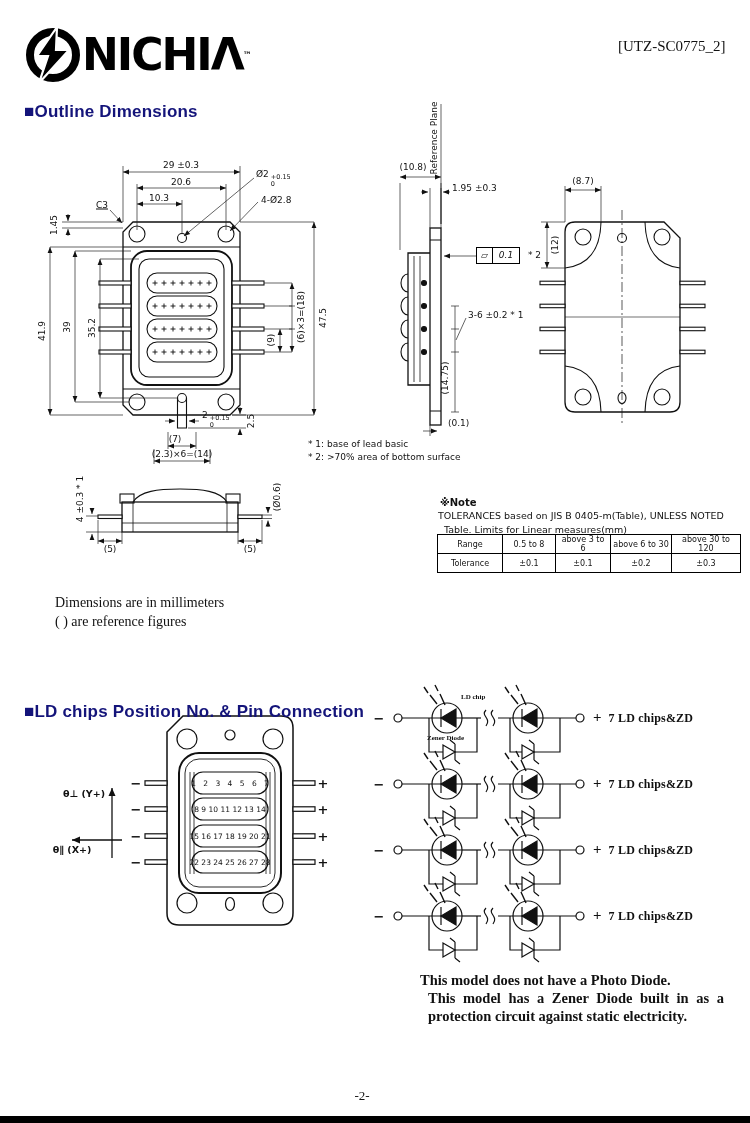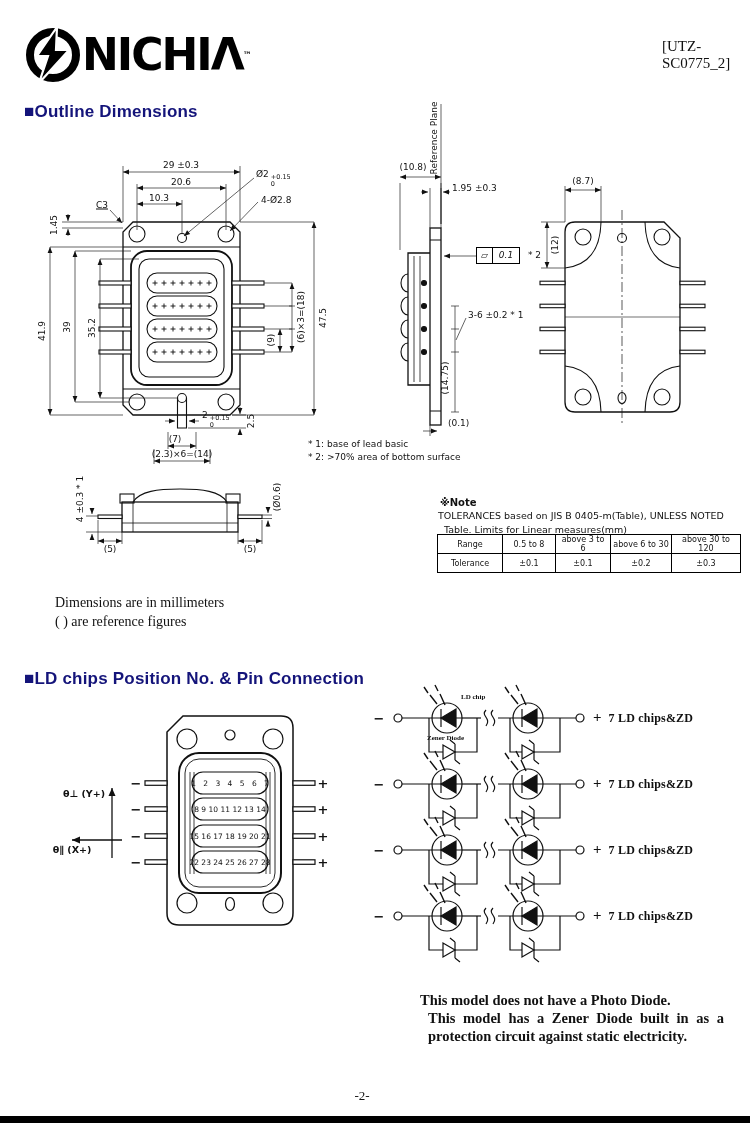--- a/index.html
+++ b/index.html
@@ -13,38 +13,38 @@
   .underl{text-decoration:underline;}
   .stack{display:inline-flex;flex-direction:column;align-items:flex-start;
          font-size:6.5px;line-height:1.1;vertical-align:-2px;margin-left:2px;}
   .sec{position:absolute;color:#14147a;font-weight:bold;font-size:17px;
        font-family:"Liberation Sans",sans-serif;letter-spacing:.2px;}
   .serif{font-family:"Liberation Serif",serif;}
   .brand{position:absolute;left:24px;top:26px;display:flex;align-items:center;}
   .brand-text{font-weight:bold;font-size:44px;letter-spacing:-2px;line-height:1;
               font-family:"DejaVu Sans",sans-serif;color:#000;}
   .brand-tm{font-size:9px;vertical-align:26px;font-weight:bold;}
-  .doc-code{position:absolute;left:618px;top:38px;font-size:15px;margin-left:44px;}
+  .doc-code{position:absolute;left:618px;top:38px;font-size:15px;}
   .fnote{position:absolute;font-size:9px;line-height:1.45;}
   .notehead{position:absolute;font-size:10px;font-weight:bold;}
   .noteline{position:absolute;font-size:9.5px;}
   table.tol{position:absolute;left:437px;top:534px;border-collapse:collapse;}
   table.tol td{border:1px solid #000;font-size:8px;text-align:center;
                padding:0 2px;height:18px;font-family:"DejaVu Sans",sans-serif;}
   .units{position:absolute;left:55px;top:594px;font-size:14px;line-height:1.35;}
   .chiprow{position:absolute;font-size:7.5px;transform:translate(-50%,-50%);white-space:nowrap;}
   .ws5{word-spacing:5px;}
   .sign{position:absolute;font-size:13px;font-weight:bold;transform:translate(-50%,-50%);}
   .axis-lab{position:absolute;font-size:9.5px;font-weight:bold;transform:translate(-50%,-50%);white-space:nowrap;}
   .circ-lab{position:absolute;font-size:7px;font-weight:bold;font-family:"Liberation Serif",serif;white-space:nowrap;}
   .row-label{position:absolute;display:flex;gap:7px;align-items:baseline;transform:translateY(-55%);
              font-family:"Liberation Serif",serif;font-weight:bold;}
   .row-label .pl{font-size:15px;}
   .row-label .tx{font-size:12px;letter-spacing:.2px;}
-  .descr{position:absolute;left:420px;top:992px;width:304px;font-size:14.5px;
+  .descr{position:absolute;left:420px;top:972px;width:304px;font-size:14.5px;
          font-weight:bold;line-height:1.24;}
   .descr .just{text-align:justify;margin-left:8px;}
   .pageno{position:absolute;left:338px;top:1088px;width:48px;text-align:center;font-size:13px;}
   .flatbox{position:absolute;left:476px;top:247px;display:flex;border:1px solid #000;height:15px;}
   .flatbox .cell1{width:15px;border-right:1px solid #000;font-size:9px;text-align:center;line-height:15px;}
   .flatbox .cell2{width:26px;font-size:9px;text-align:center;line-height:15px;font-style:italic;}
   .flatref{position:absolute;left:528px;top:250px;font-size:9px;}
   .botbar{position:absolute;left:0;right:0;bottom:0;height:7px;background:#000;}
 </style>
 </head>
@@ -351,21 +351,21 @@
       <td>±0.3</td>
     </tr>
   </tbody>
     </table>
 
   <div class="units serif">
     <div>Dimensions are in millimeters</div>
     <div>( ) are reference figures</div>
   </div>
 
-  <div class="sec" style="left:24px;top:669px">■LD chips Position No. &amp; Pin Connection</div>
+  <div class="sec" style="left:24px;top:702px">■LD chips Position No. &amp; Pin Connection</div>
 
   <span class="chiprow ws5" style="left:230px;top:783px">1 2 3 4 5 6 7</span>
   <span class="chiprow" style="left:230px;top:809px">8 9 10 11 12 13 14</span>
   <span class="chiprow" style="left:230px;top:836px">15 16 17 18 19 20 21</span>
   <span class="chiprow" style="left:230px;top:862px">22 23 24 25 26 27 28</span>
 
   <span class="sign" style="left:136px;top:783px">−</span>
   <span class="sign" style="left:136px;top:809px">−</span>
   <span class="sign" style="left:136px;top:836px">−</span>
   <span class="sign" style="left:136px;top:862px">−</span>

